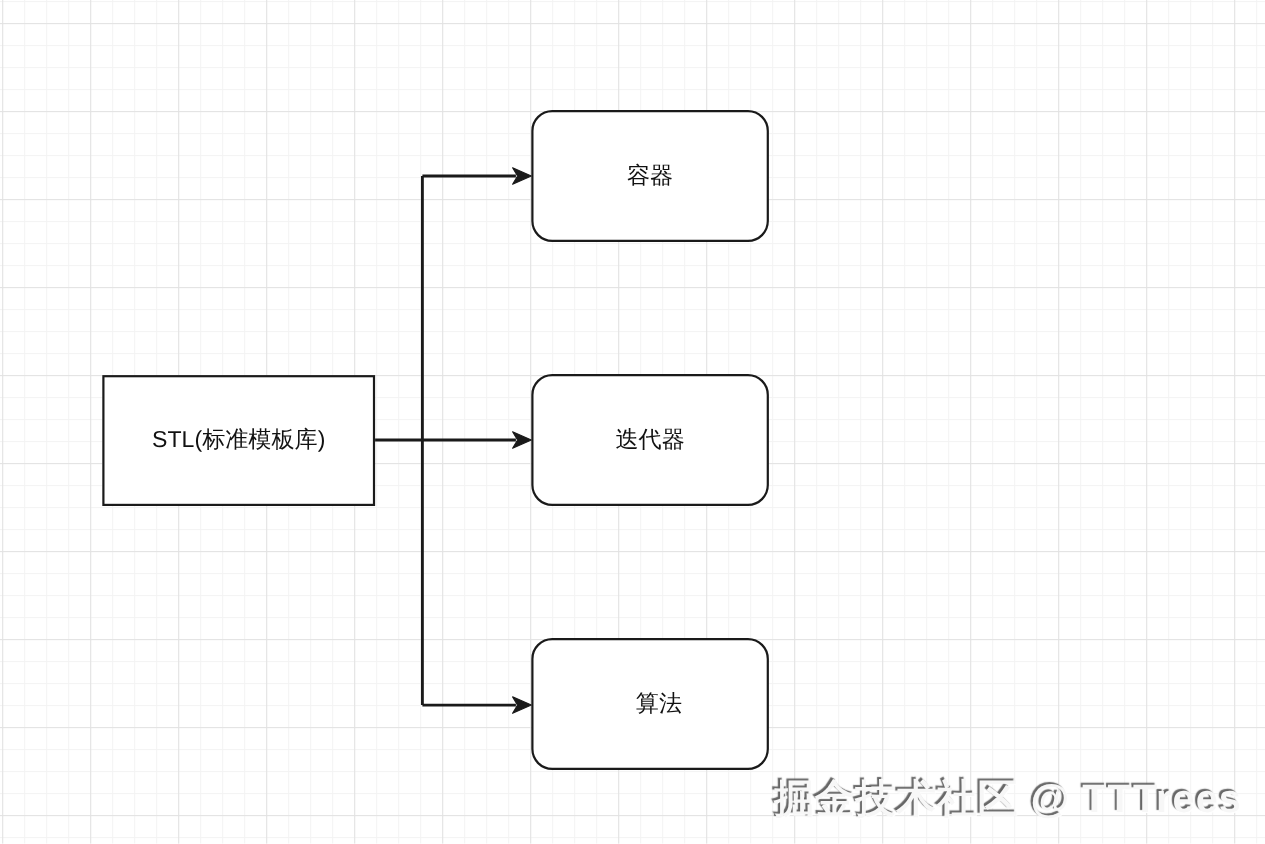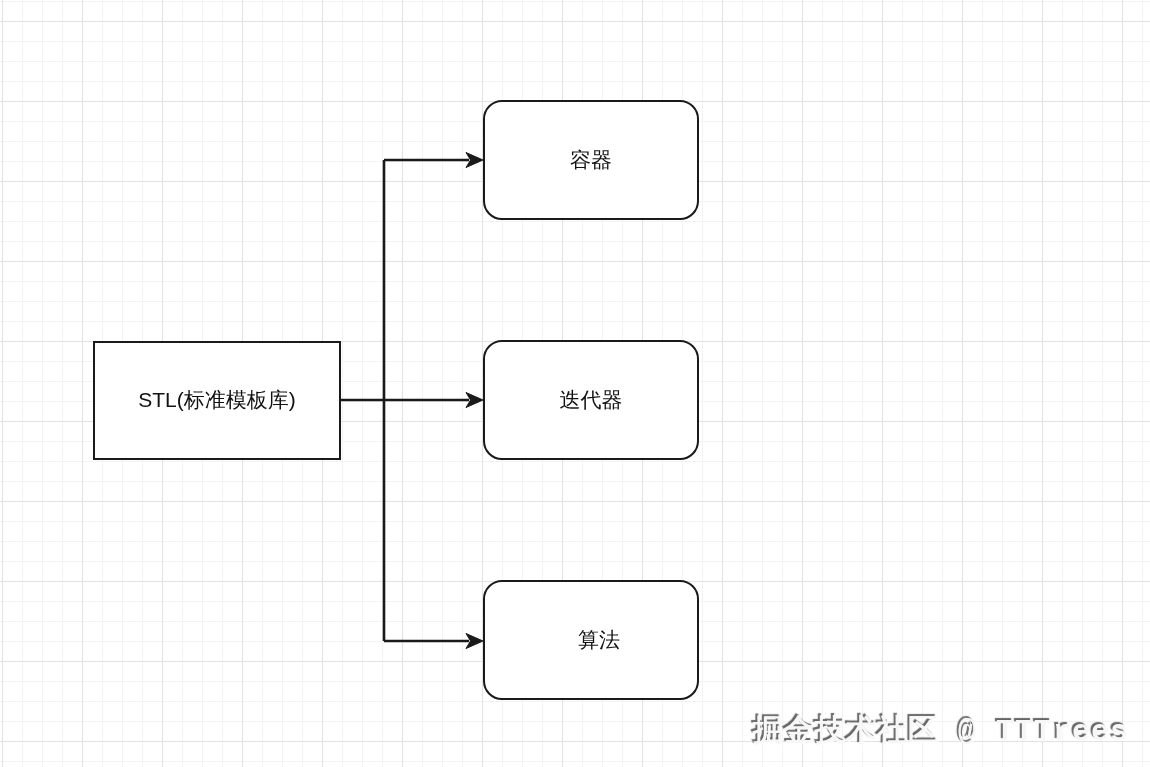--- a/index.html
+++ b/index.html
@@ -65,29 +65,28 @@
     width: 216px; height: 120px;
     border-radius: 19px;
   }
   .node.rounded.n-top    { top: 100px; }
   .node.rounded.n-mid    { top: 340px; }
   .node.rounded.n-bottom { top: 580px; padding-left: 16px; }
   .watermark {
     position: absolute;
     right: 21px;
     bottom: 16px;
-    font-size: 30px;
+    font-size: 36px;
     font-weight: bold;
     letter-spacing: 1px;
     color: #f7f7f7;
     text-shadow:
       -2px -2px 1px rgba(75, 75, 75, 0.85),
       1px 1px 0 rgba(255, 255, 255, 0.9);
     white-space: nowrap;
-    font-family: Liberation Mono, monospace;
   }
 </style>
 </head>
 <body>
 
 <div class="canvas">
 
   <svg class="edges" viewBox="0 0 1150 767" xmlns="http://www.w3.org/2000/svg">
 
     <g>

